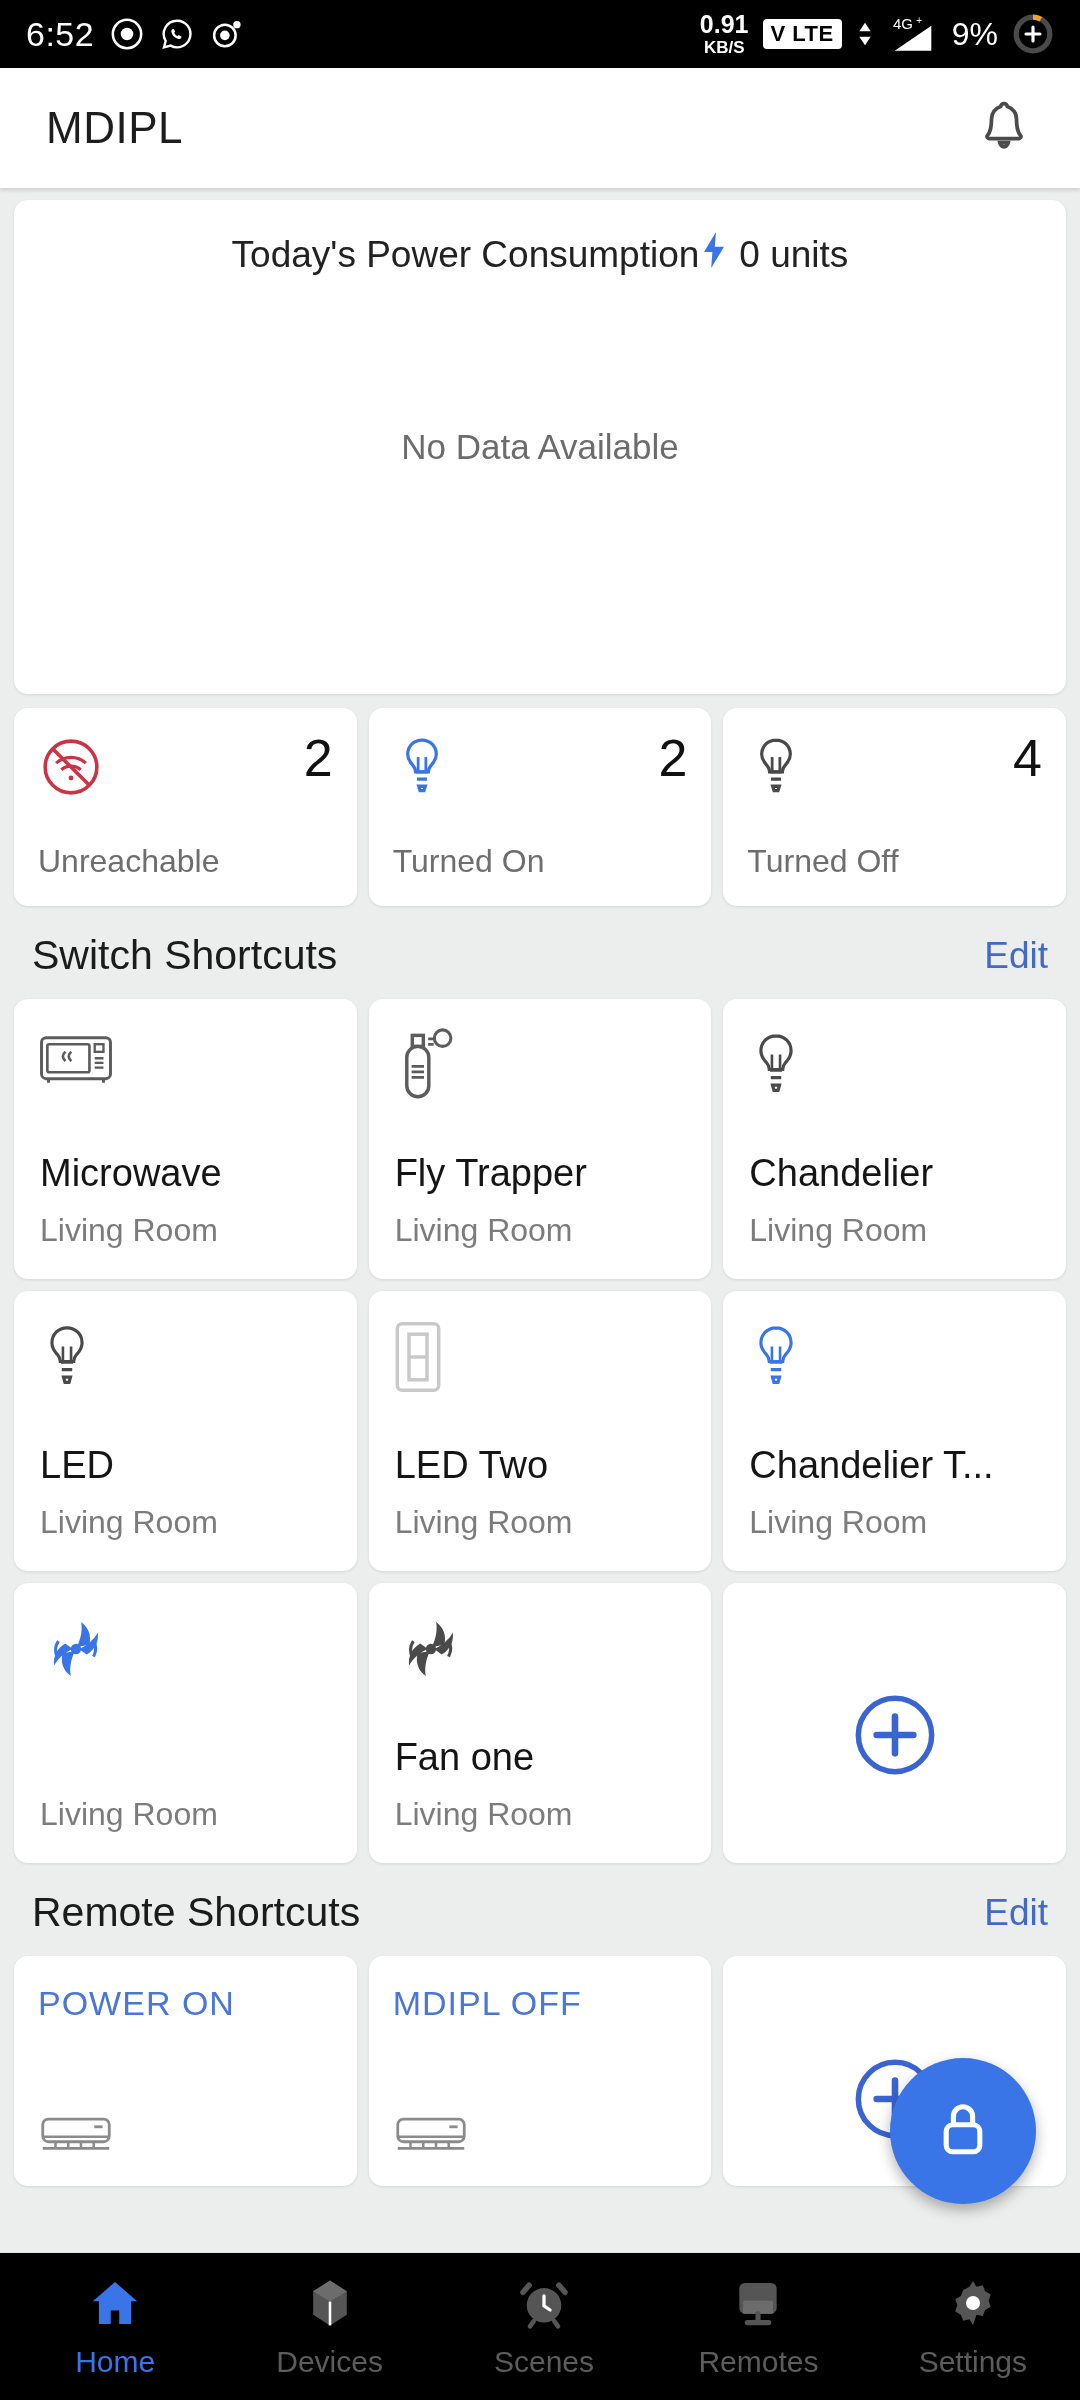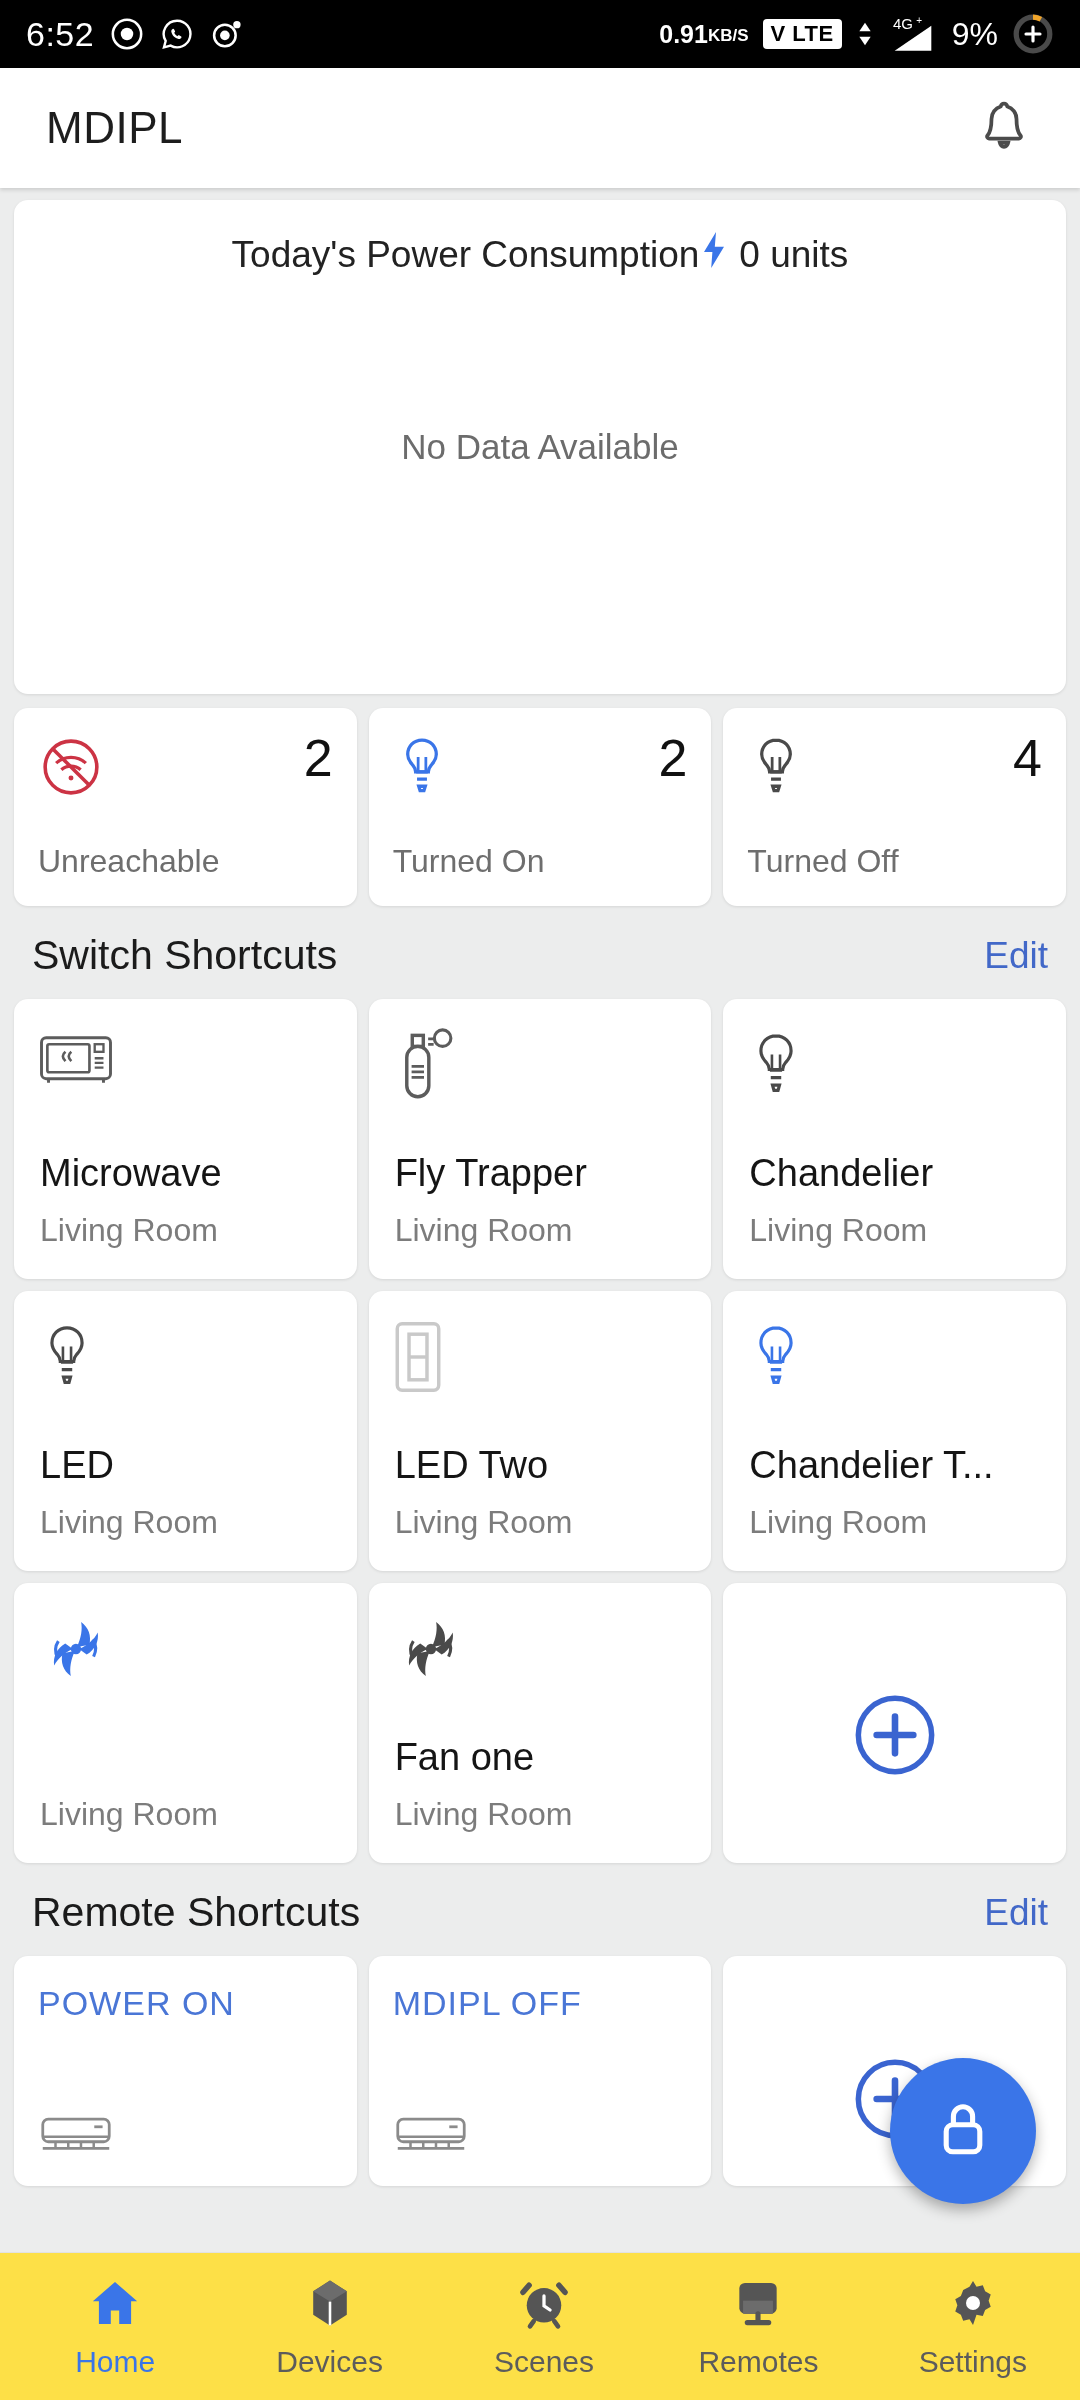--- a/index.html
+++ b/index.html
@@ -13,21 +13,21 @@
 
   
   .statusbar{
     height:68px; background:#000; color:#fff;
     display:flex; align-items:center; justify-content:space-between;
     padding:0 26px;
   }
   .sb-left{ display:flex; align-items:center; gap:16px; }
   .sb-time{ font-size:34px; letter-spacing:.5px; }
   .sb-right{ display:flex; align-items:center; gap:14px; }
-  .kbs{ display:flex; flex-direction:row; align-items:center; line-height:1; }
+  .kbs{ display:flex; flex-direction:column; align-items:center; line-height:1; }
   .kbs .num{ font-size:25px; font-weight:bold; }
   .kbs .unit{ font-size:17px; font-weight:bold; margin-top:2px; }
   .volte{
     background:#fff; color:#000; border-radius:4px;
     font-size:22px; font-weight:bold; padding:2px 8px; letter-spacing:.5px;
   }
   .batt-pct{ font-size:32px; }
   .sb-icon svg{ display:block; }
 
   
@@ -105,21 +105,21 @@
     position:absolute; right:44px; bottom:196px;
     width:146px; height:146px; border-radius:50%;
     background:#3a75e8; box-shadow:0 6px 14px rgba(0,0,0,.3);
     display:flex; align-items:center; justify-content:center;
     z-index:8;
   }
 
   
   .bottomnav{
     position:absolute; left:0; right:0; bottom:0; height:148px;
-    background:#fde047; display:flex; align-items:center;
+    background:#000000; display:flex; align-items:center;
     border-top:1px solid #e2e2e2; z-index:9;padding-left:8px;
   }
   .nav-item{
     flex:1; display:flex; flex-direction:column;
     align-items:center; justify-content:center; gap:10px;
   }
   .nav-label{ font-size:30px; color:#5c5c5c; }
   .nav-item.active .nav-label{ color:#3a75e8; }
 </style>
 </head>

